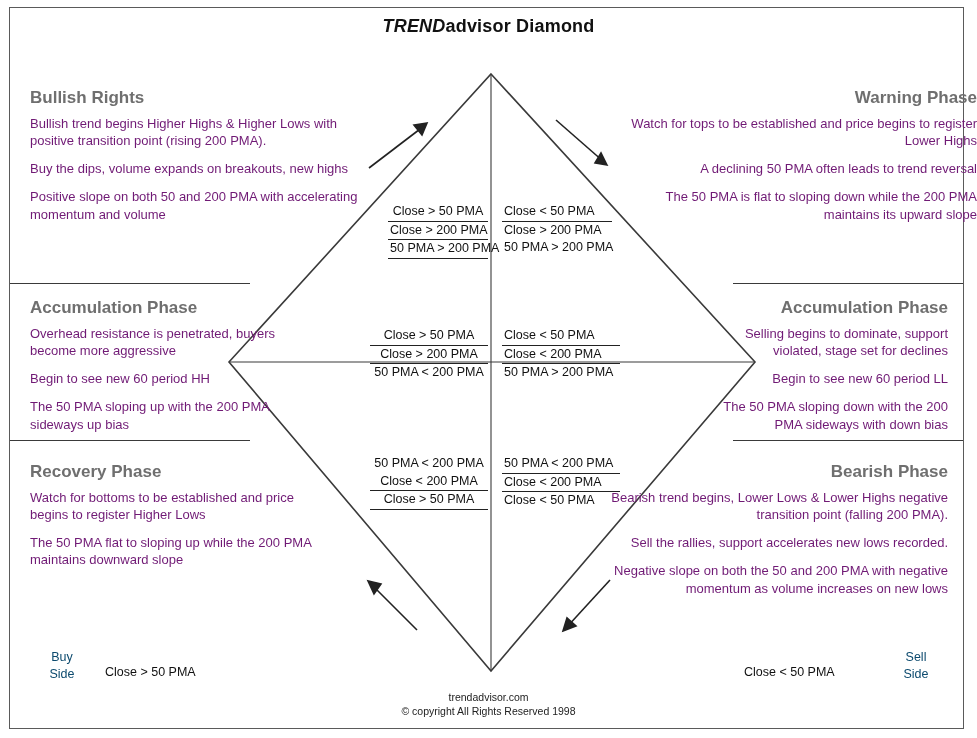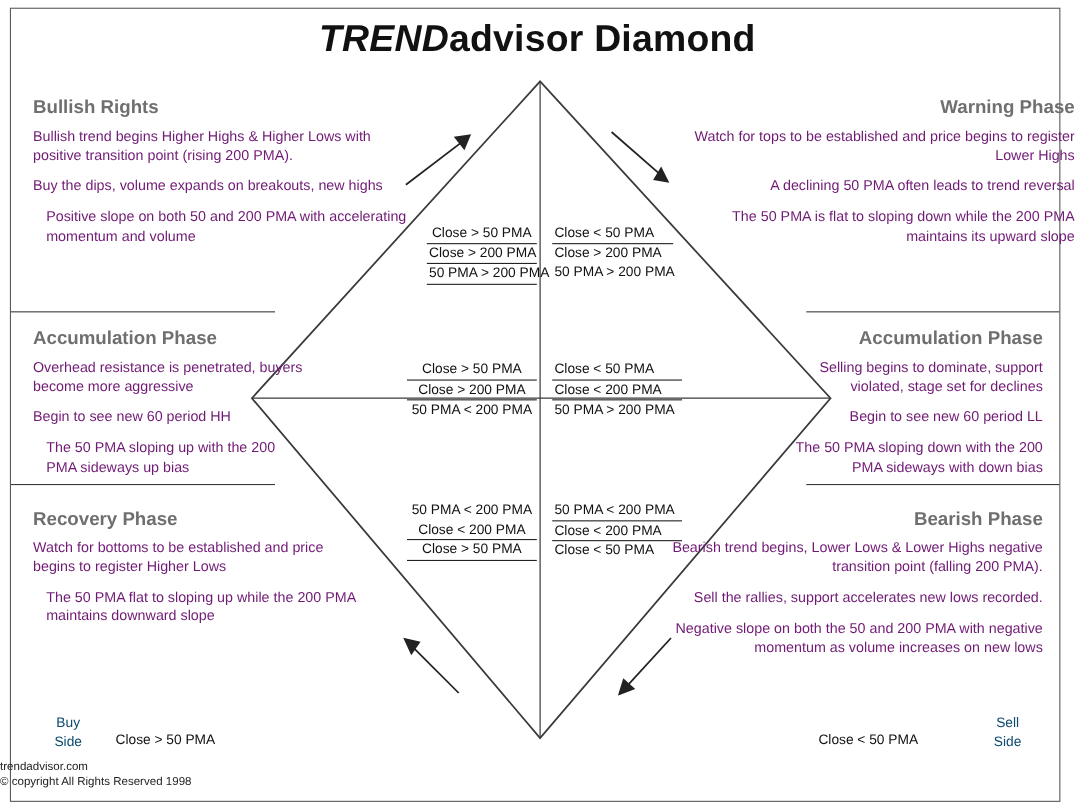--- a/index.html
+++ b/index.html
@@ -25,21 +25,21 @@
     height: 722px;
     border: 1px solid #5a5a5a;
     box-sizing: border-box;
   }
   #title {
     position: absolute;
     left: 0;
     top: 16px;
     width: 977px;
     text-align: center;
-    font-size: 34px;
+    font-size: 18px;
     font-weight: bold;
     color: #111111;
     letter-spacing: 0.2px;
   }
   #title .it {
     font-style: italic;
   }
   .hline {
     position: absolute;
     height: 0;
@@ -63,21 +63,21 @@
     font-weight: bold;
     color: #6f6f6f;
     margin-bottom: 7px;
   }
   .phase p {
     margin: 0 0 11px 0;
     font-size: 13px;
     line-height: 1.32;
     color: #701a75;
   }
-  .phase p:last-child { margin-bottom: 0; margin-left: 12px; }
+  .phase p:last-child { margin-bottom: 0; }
   .left-col { text-align: left; }
   .right-col { text-align: right; }
 
   .rules {
     position: absolute;
     font-size: 12.5px;
     color: #111111;
     line-height: 1.0;
   }
   .rules div {
@@ -97,20 +97,21 @@
   .corner-rule {
     position: absolute;
     font-size: 12.5px;
     color: #111111;
   }
   #footer {
     position: absolute;
     left: 0;
     top: 690px;
     width: 977px;
+    text-align: center;
     font-size: 10.5px;
     color: #222222;
     line-height: 1.35;
   }
 </style>
 </head>
 <body>
 
 <div id="page">
 

